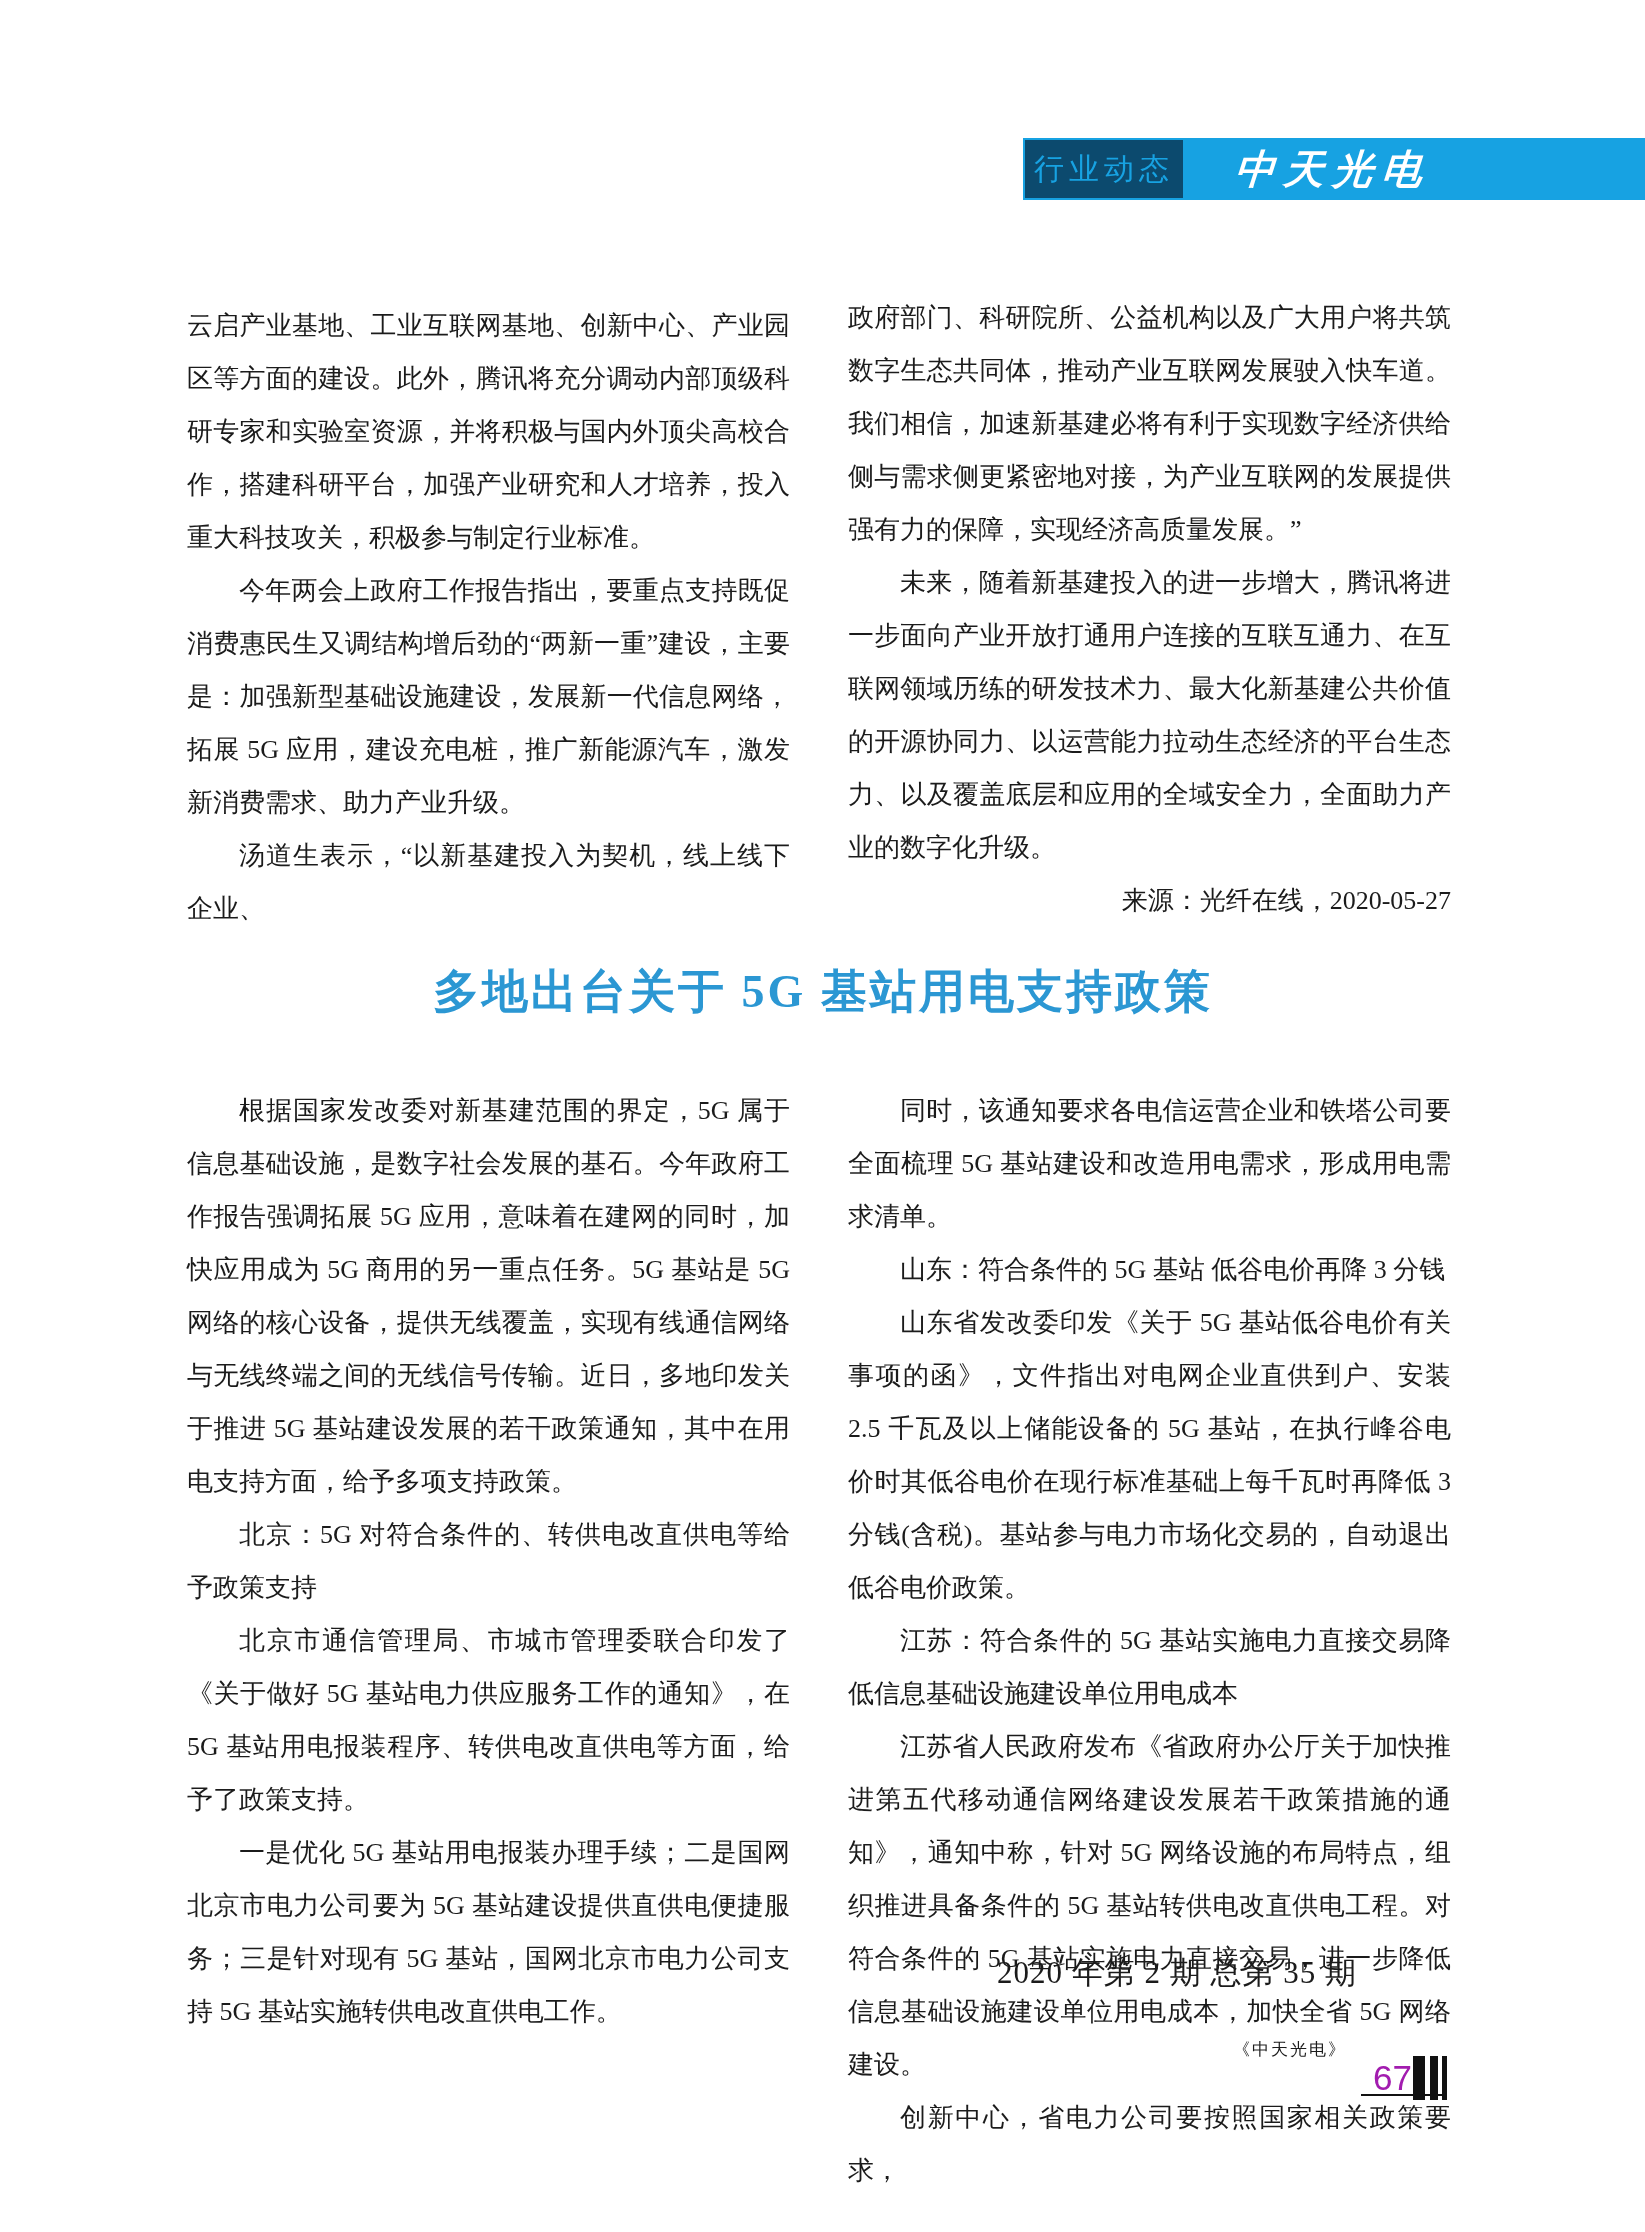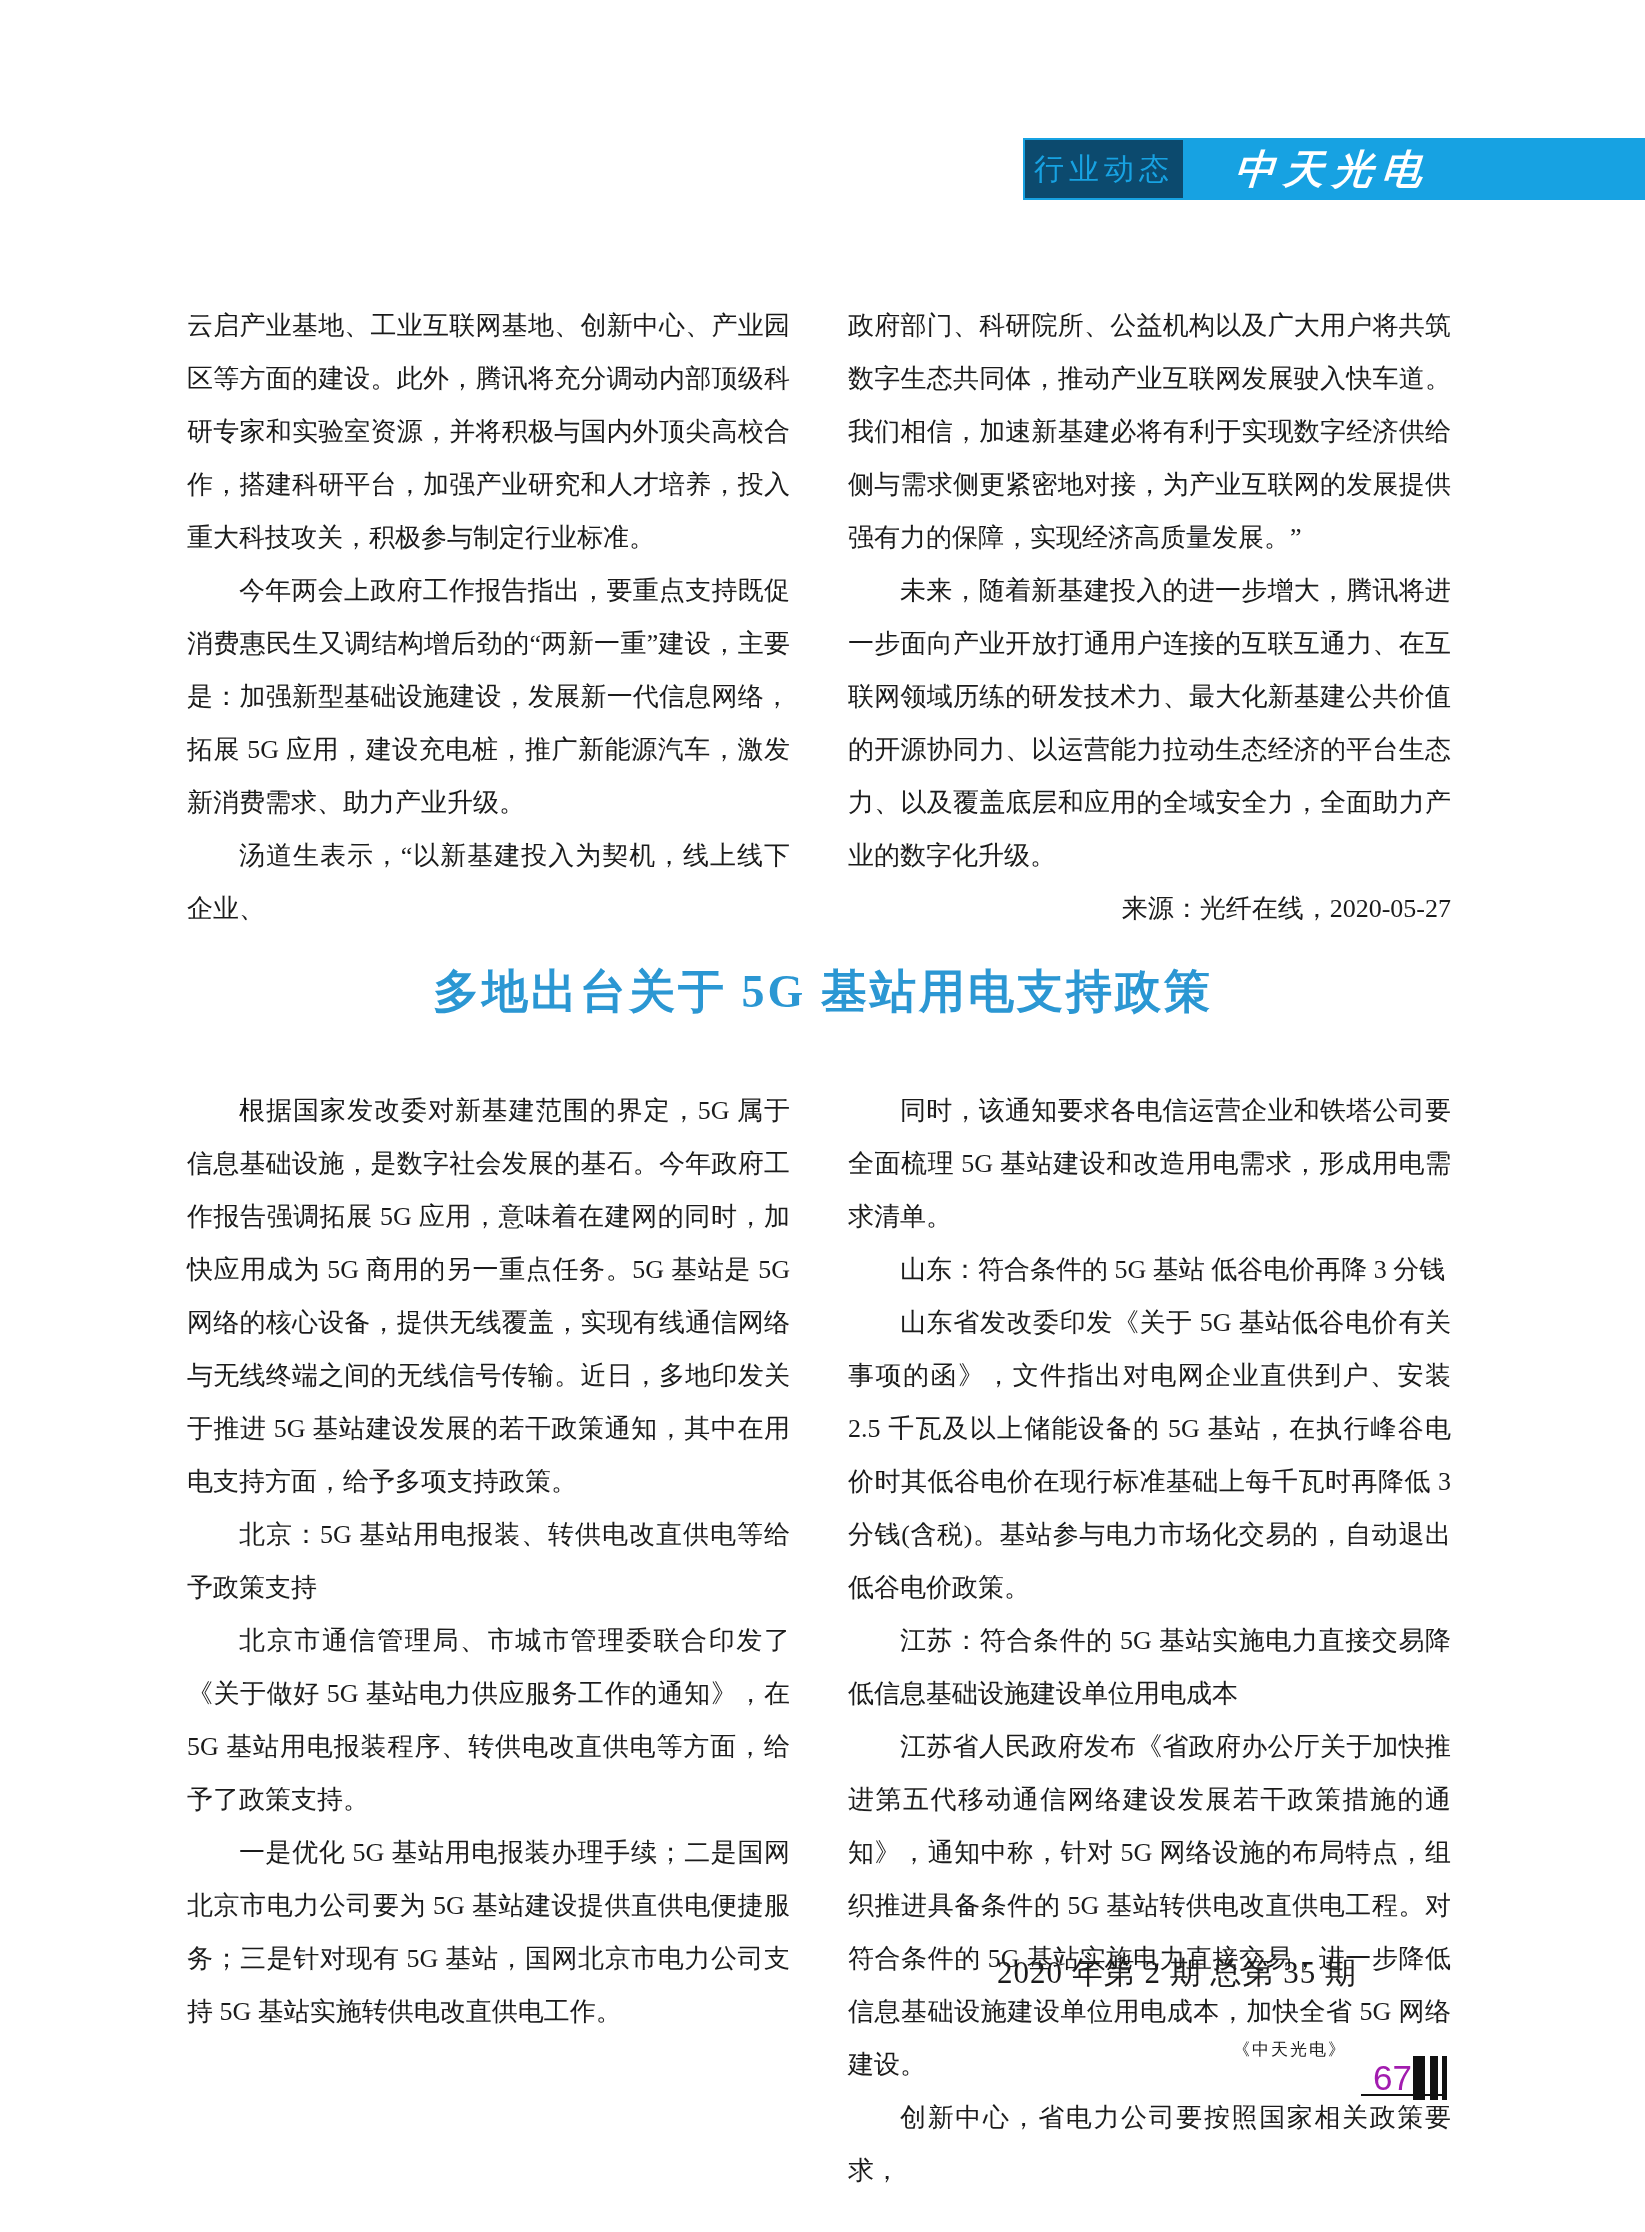--- a/index.html
+++ b/index.html
@@ -32,21 +32,21 @@
   
   .col {
     position:absolute; width:603px;
     font-size:26px; line-height:53px;
     text-align:justify;
   }
   .col p { margin:0; }
   .col p.indent { text-indent:2em; }
   .col p.source { text-align:right; }
   .col-a1-left  { left:187px; top:299px; }
-  .col-a1-right { left:848px; top:299px; }
+  .col-a1-right { left:848px; top:291px; }
   .col-a2-left  { left:187px; top:1084px; }
   .col-a2-right { left:848px; top:1084px; }
 
   
   .article-title {
     position:absolute; top:961px; left:0; width:1646px; margin:0;
     text-align:center; color:#2b97d3;
     font-size:46px; font-weight:bold; letter-spacing:3px;
     font-family:"Liberation Serif","DejaVu Serif",serif;
   }
@@ -97,21 +97,21 @@
   <div class="col col-a1-right">
     <p>政府部门、科研院所、公益机构以及广大用户将共筑数字生态共同体，推动产业互联网发展驶入快车道。我们相信，加速新基建必将有利于实现数字经济供给侧与需求侧更紧密地对接，为产业互联网的发展提供强有力的保障，实现经济高质量发展。”</p>
     <p class="indent">未来，随着新基建投入的进一步增大，腾讯将进一步面向产业开放打通用户连接的互联互通力、在互联网领域历练的研发技术力、最大化新基建公共价值的开源协同力、以运营能力拉动生态经济的平台生态力、以及覆盖底层和应用的全域安全力，全面助力产业的数字化升级。</p>
     <p class="source">来源：光纤在线，2020-05-27</p>
   </div>
 
   <h1 class="article-title">多地出台关于 5G 基站用电支持政策</h1>
 
   <div class="col col-a2-left">
     <p class="indent">根据国家发改委对新基建范围的界定，5G 属于信息基础设施，是数字社会发展的基石。今年政府工作报告强调拓展 5G 应用，意味着在建网的同时，加快应用成为 5G 商用的另一重点任务。5G 基站是 5G 网络的核心设备，提供无线覆盖，实现有线通信网络与无线终端之间的无线信号传输。近日，多地印发关于推进 5G 基站建设发展的若干政策通知，其中在用电支持方面，给予多项支持政策。</p>
-    <p class="indent">北京：5G 基站用电报装、转供电改直供电等给予政策支持</p>
+    <p class="indent">北京：5G 对符合条件的、转供电改直供电等给予政策支持</p>
     <p class="indent">北京市通信管理局、市城市管理委联合印发了《关于做好 5G 基站电力供应服务工作的通知》，在 5G 基站用电报装程序、转供电改直供电等方面，给予了政策支持。</p>
     <p class="indent">一是优化 5G 基站用电报装办理手续；二是国网北京市电力公司要为 5G 基站建设提供直供电便捷服务；三是针对现有 5G 基站，国网北京市电力公司支持 5G 基站实施转供电改直供电工作。</p>
   </div>
 
   <div class="col col-a2-right">
     <p class="indent">同时，该通知要求各电信运营企业和铁塔公司要全面梳理 5G 基站建设和改造用电需求，形成用电需求清单。</p>
     <p class="indent">山东：符合条件的 5G 基站 低谷电价再降 3 分钱</p>
     <p class="indent">山东省发改委印发《关于 5G 基站低谷电价有关事项的函》，文件指出对电网企业直供到户、安装 2.5 千瓦及以上储能设备的 5G 基站，在执行峰谷电价时其低谷电价在现行标准基础上每千瓦时再降低 3 分钱(含税)。基站参与电力市场化交易的，自动退出低谷电价政策。</p>
     <p class="indent">江苏：符合条件的 5G 基站实施电力直接交易降低信息基础设施建设单位用电成本</p>
     <p class="indent">江苏省人民政府发布《省政府办公厅关于加快推进第五代移动通信网络建设发展若干政策措施的通知》，通知中称，针对 5G 网络设施的布局特点，组织推进具备条件的 5G 基站转供电改直供电工程。对符合条件的 5G 基站实施电力直接交易，进一步降低信息基础设施建设单位用电成本，加快全省 5G 网络建设。</p>

